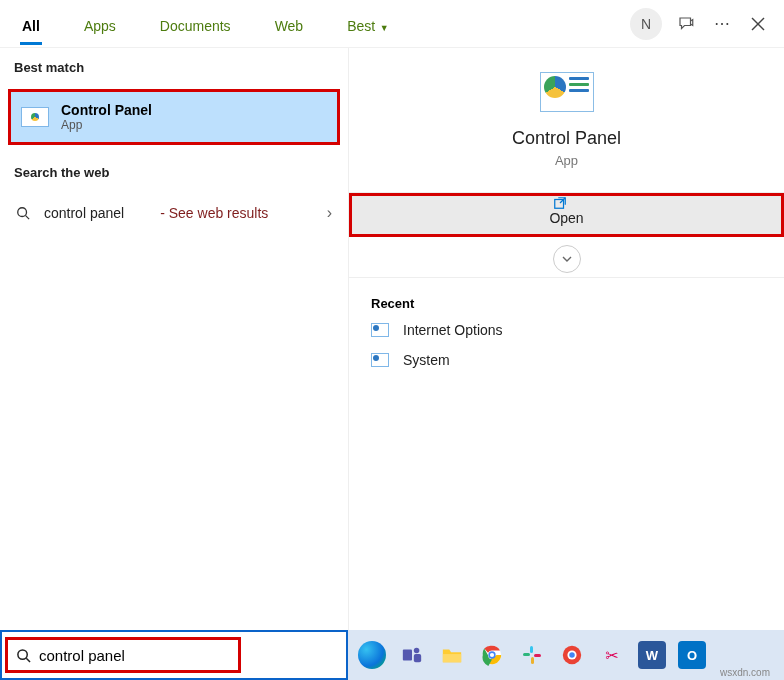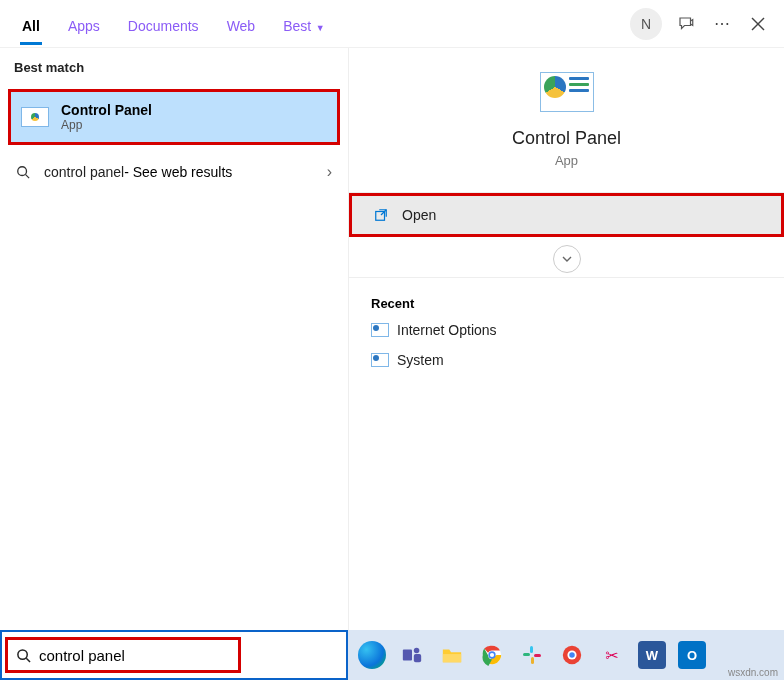--- a/index.html
+++ b/index.html
@@ -1,20 +1,20 @@
 <!DOCTYPE html>
 <html><head>
 <meta charset="utf-8">
 <style>
 * { box-sizing: border-box; margin: 0; padding: 0; font-family: "Segoe UI", Arial, sans-serif; }
 body { width: 784px; height: 680px; background: #fff; overflow: hidden; position: relative; }
 
 .top { display: flex; align-items: center; height: 48px; padding: 0 8px; border-bottom: 1px solid #f0f0f0; }
-.tabs { display: flex; gap: 0; }
-.tab { padding: 14px 14px 10px; font-size: 14px; color: #8b5cf6; cursor: pointer; position: relative; }
+.tabs { display: flex; gap: 16px; }
+.tab { padding: 14px 14px 10px; font-size: 14px; color: #4d7c0f; cursor: pointer; position: relative; }
 .tab.active { color: #000; font-weight: 600; }
 .tab.active::after { content:""; position:absolute; left:12px; right:12px; bottom:-1px; height:3px; background:#0078d4; }
 .more-arrow { font-size: 9px; margin-left: 2px; }
 .spacer { flex: 1; }
 .avatar { width: 32px; height: 32px; border-radius: 50%; background: #eee; display:flex; align-items:center; justify-content:center; color:#555; font-size:14px; margin: 0 6px; }
 .icon-btn { width: 36px; height: 36px; display:flex; align-items:center; justify-content:center; cursor:pointer; color:#444; font-size: 16px; }
 
 .main { display: flex; height: 582px; }
 .left { width: 348px; background:#fff; position:relative; }
 .right { flex:1; border-left:1px solid #eee; background: #f6f6f6; display:flex; flex-direction:column; }
@@ -22,55 +22,55 @@
 .section-label { font-size: 13px; font-weight: 600; padding: 12px 14px 14px; color:#222; }
 .best { border: 3px solid #d40000; margin: 0 8px 8px; }
 .best-inner { background:#bde0fd; display:flex; align-items:center; padding: 10px 10px; gap:12px; }
 .cp-icon-sm { width:28px; height:20px; background:#fff; border:1px solid #7fb7e8; display:flex; align-items:center; justify-content:center; font-size:10px; }
 .best-title { font-size:14px; font-weight:600; }
 .best-sub { font-size:12px; color:#555; }
 
 .web-row { display:flex; align-items:center; padding: 10px 16px; cursor:pointer; }
 .web-row .search-icon { width:18px; text-align:center; color:#333; margin-right:10px; }
 .web-text { font-size:14px; color:#222; }
-.web-sub { color:#000000; }
+.web-sub { color:#7f1d1d;margin-left:36px; }
 .chev { margin-left:auto; color:#666; font-size:16px; }
 
 .preview { background:#fff; padding-top: 24px; display:flex; flex-direction:column; align-items:center; padding-bottom: 24px; }
 .cp-icon-lg { width: 54px; height: 40px; background:#fff; border:1px solid #8bbde6; display:flex; }
 .cp-pie { width:22px; height:22px; border-radius:50%; background: conic-gradient(#2b76c1 0 33%, #f5c23b 33% 66%, #3aa35a 66% 100%); margin:3px; }
 .cp-bars { flex:1; padding:4px 4px 4px 0; display:flex; flex-direction:column; gap:3px; }
 .cp-bars div { height:3px; background:#2b76c1; border-radius:1px; }
 .cp-bars div:nth-child(2){ background:#3aa35a; }
 .preview-title { font-size: 18px; margin-top:16px; color:#222; }
 .preview-sub { font-size:13px; color:#777; margin-top:4px; }
 
 .actions { background:#fff; border-top:1px solid #eee; border-bottom:1px solid #eee; }
-.action-row { display:flex; align-items:center; padding:0 22px; height: 44px; }
+.action-row { display:flex; align-items:center; padding:0 22px; height: 44px; flex-direction: column; }
 .open-wrap { border:3px solid #d40000; background:#eaeaea; }
 .open-wrap .action-row { height: 38px; }
 .open-icon { color:#0078d4; margin-right:14px; font-size:14px; }
 .action-label { font-size:14px; color:#222; }
 .expand-circle { width:28px; height:28px; border:1px solid #ccc; border-radius:50%; display:flex; align-items:center; justify-content:center; margin: 8px auto 4px; background:#fff; cursor:pointer; color:#555; font-size:12px; }
 
 .recent { background:#fff; flex:1; padding: 8px 22px; }
 .recent-title { font-size:13px; font-weight:600; margin: 10px 0 4px; }
-.recent-item { display:flex; align-items:center; gap:8px; padding:7px 0; cursor:pointer; }
+.recent-item { display:flex; align-items:center; gap:14px; padding:7px 0; cursor:pointer; }
 .ritem-icon { width:18px; height:14px; background:#fff; border:1px solid #7fb7e8; display:inline-flex; }
 .ritem-icon::before { content:""; width:6px; height:6px; border-radius:50%; background:#2b76c1; margin:1px; }
 .recent-item span.lbl { font-size:14px; color:#222; }
 
 .bottom { position:absolute; left:0; right:0; bottom:0; height:50px; display:flex; }
 .search-wrap { width:348px; border:2px solid #0a63c9; background:#fff; display:flex; align-items:center; }
 .search-red { border:3px solid #d40000; margin:3px; flex:0 0 230px; display:flex; align-items:center; height:36px; }
 .search-red .mag { margin: 0 8px; color:#333; }
 .search-input { border:none; outline:none; font-size:15px; flex:1; background:transparent; }
 .taskbar { flex:1; background:#dbe6f4; display:flex; align-items:center; padding:0 10px; gap:12px; position:relative; }
 .tb-icon { width:28px; height:28px; border-radius:4px; display:flex; align-items:center; justify-content:center; font-size:16px; }
-.watermark { position:absolute; right:6px; bottom:2px; font-size:10px; color:#888; }
+.watermark { position:absolute; right:14px; bottom:2px; font-size:10px; color:#888; }
 
 svg { display:block; }
 </style>
 </head>
 <body>
 
 <div class="top">
   <div class="tabs">
     <div class="tab active">All</div>
     <div class="tab">Apps</div>
@@ -103,20 +103,21 @@
         <div class="cp-icon-sm">
           <div style="width:8px;height:8px;border-radius:50%;background:conic-gradient(#2b76c1 0 33%,#f5c23b 33% 66%,#3aa35a 66% 100%);"></div>
         </div>
         <div>
           <div class="best-title">Control Panel</div>
           <div class="best-sub">App</div>
         </div>
       </div>
     </div>
 
+    <div class="section-label">Search the web</div>
     <div class="web-row">
       <div class="search-icon">
         <svg width="14" height="14" viewBox="0 0 16 16" fill="none" stroke="#333" stroke-width="1.5">
             <circle cx="7" cy="7" r="5"></circle>
             <line x1="11" y1="11" x2="15" y2="15"></line>
           </svg>
       </div>
       <span class="web-text">control panel</span>
       <span class="web-text web-sub"> - See web results</span>
       <span class="chev">›</span>

